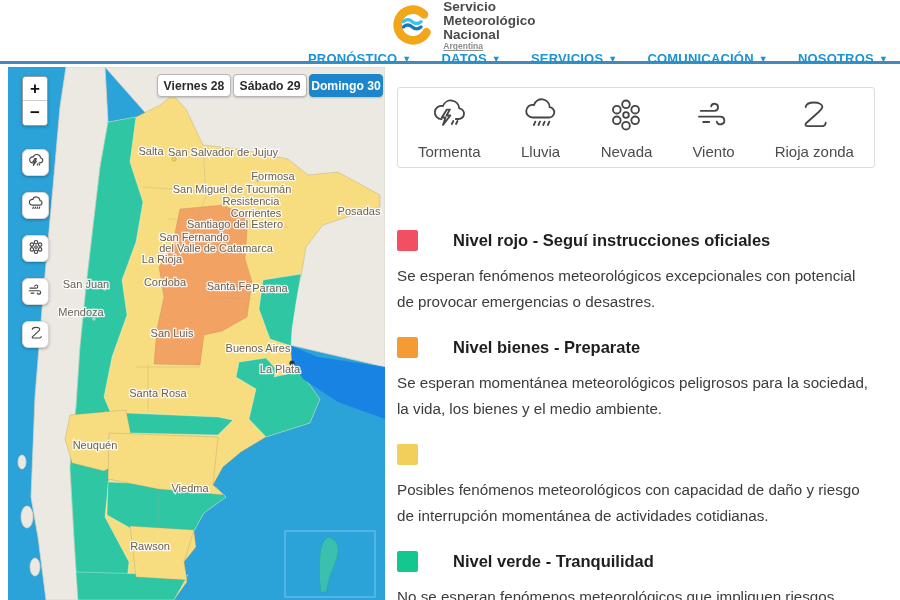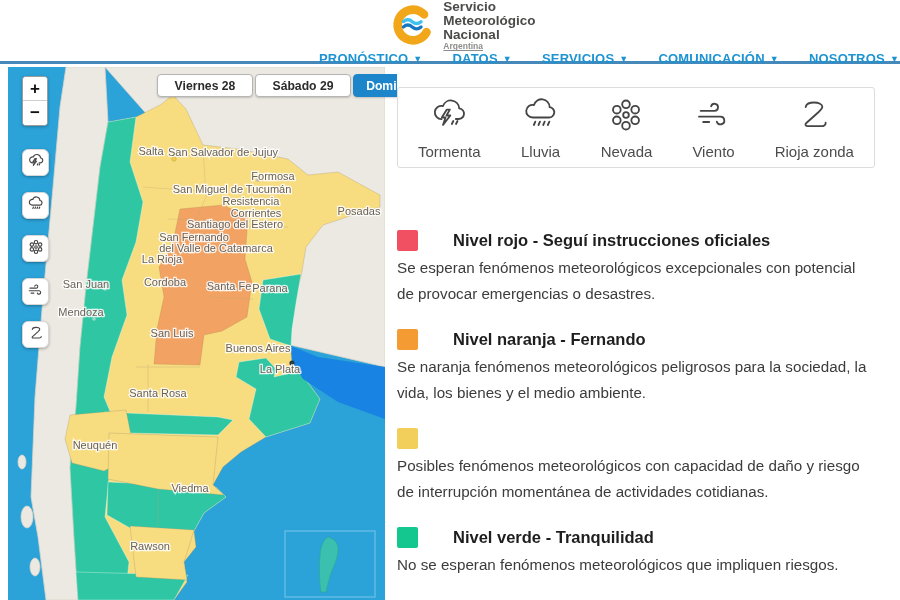--- a/index.html
+++ b/index.html
@@ -7,30 +7,30 @@
               font-family:"Liberation Sans", sans-serif; }
   .top-hairline{position:absolute;top:6px;left:0;width:100%;height:1px;background:#edd3d6;}
 
   
   .header{position:absolute;top:0;left:0;width:900px;height:64px;background:#fff;
           border-bottom:3px solid #4489ba;display:flex;align-items:center;flex-direction:column;}
   .logo{display:flex;align-items:center;margin-left:26px;cursor:pointer;}
   .logo-text{margin-left:7px;line-height:1.02;}
   .logo-title{font-size:13.5px;font-weight:bold;color:#4a4a48;}
   .logo-sub{font-size:8.5px;font-weight:bold;color:#8d8d8b;margin-top:1px;text-decoration:underline;}
-  .nav{margin-left:auto;display:flex;align-items:center;gap:30px;padding-right:1px;}
+  .nav{margin-left:auto;display:flex;align-items:center;gap:30px;padding-right:12px;}
   .nav-item{color:#1c93d2;font-size:13px;font-weight:bold;letter-spacing:.2px;
             white-space:nowrap;cursor:pointer;display:flex;align-items:center;gap:5px;}
   .caret{font-size:9px;transform:translateY(1px);}
 
   
   .map-wrap{position:absolute;left:8px;top:67px;width:377px;height:533px;}
   .map-svg{position:absolute;left:0;top:0;}
   .day-tabs{position:absolute;top:7px;left:149px;display:flex;gap:2px;}
-  .day-tab{width:96px;height:23px;background:#fff;border:1px solid #b5b5b5;border-radius:4px;
+  .day-tab{width:74px;height:23px;background:#fff;border:1px solid #b5b5b5;border-radius:4px;
            font-size:12.2px;font-weight:bold;color:#2b2b2b;display:flex;align-items:center;
            justify-content:center;cursor:pointer;box-shadow:0 1px 2px rgba(0,0,0,.18);}
   .day-tab.active{background:#1d86ca;border-color:#1d86ca;color:#fff;}
   .zoom-ctrl{position:absolute;left:14px;top:9px;width:26px;background:#fff;border:1px solid #9c9c9c;
              border-radius:4px;overflow:hidden;box-shadow:0 1px 3px rgba(0,0,0,.25);}
   .zoom-btn{width:100%;height:24px;display:flex;align-items:center;justify-content:center;
             font-size:17px;font-weight:bold;color:#111;cursor:pointer;background:#fff;border:none;}
   .zoom-btn:first-child{border-bottom:1px solid #cfcfcf;}
   .layer-btns{position:absolute;left:14px;top:82px;display:flex;flex-direction:column;gap:16px;}
   .layer-btn{width:27px;height:27px;background:#fff;border:1px solid #d8d8d8;border-radius:6px;
@@ -42,21 +42,21 @@
          padding:20px 25px 0 0;}
   .phenomena-box{border:1px solid #dcdcdc;border-radius:3px;height:81px;display:flex;
                  align-items:center;justify-content:space-around;background:#fff;}
   .phen{display:flex;flex-direction:column;align-items:center;gap:4px;}
   .phen-label{font-size:15px;color:#4c4c4c;}
   .legend{margin-top:62px;}
   .legend-item{margin-bottom:22px;}
   .legend-head{display:flex;align-items:center;gap:18px;}
   .legend-swatch{width:21px;height:21px;border-radius:2px;margin-right:17px;flex:none;}
   .legend-title{font-size:16.5px;font-weight:bold;color:#1e1e1e;}
-  .legend-desc{font-size:15.2px;color:#3c3c3c;line-height:26px;margin-top:4px;max-width:489px;}
+  .legend-desc{font-size:15.2px;color:#3c3c3c;line-height:26px;margin-top:12px;max-width:489px;}
 
   .map-label{font-size:11px;fill:#6a6156;paint-order:stroke;stroke:#ffffff;stroke-width:2.6px;
              stroke-opacity:.85;text-anchor:middle;font-family:"Liberation Sans",sans-serif;}
 </style>
 </head>
 <body>
 
 <div class="top-hairline"></div>
 
 <div class="header">
@@ -294,23 +294,23 @@
       <div class="legend-item">
         <div class="legend-head">
        <div class="legend-swatch" style="background:#f14f62"></div>
        <div class="legend-title">Nivel rojo - Seguí instrucciones oficiales</div>
      </div>
      <div class="legend-desc">Se esperan fenómenos meteorológicos excepcionales con potencial de provocar emergencias o desastres.</div>
       </div>
       <div class="legend-item">
         <div class="legend-head">
        <div class="legend-swatch" style="background:#f59b33"></div>
-       <div class="legend-title">Nivel naranja - Fernando</div>
+       <div class="legend-title">Nivel bienes - Preparate</div>
      </div>
-     <div class="legend-desc">Se naranja fenómenos meteorológicos peligrosos para la sociedad, la vida, los bienes y el medio ambiente.</div>
+     <div class="legend-desc">Se esperan momentánea meteorológicos peligrosos para la sociedad, la vida, los bienes y el medio ambiente.</div>
       </div>
       <div class="legend-item">
         <div class="legend-head">
        <div class="legend-swatch" style="background:#f2cf5a"></div>
      </div>
      <div class="legend-desc">Posibles fenómenos meteorológicos con capacidad de daño y riesgo de interrupción momentánea de actividades cotidianas.</div>
       </div>
       <div class="legend-item">
         <div class="legend-head">
        <div class="legend-swatch" style="background:#13c78f"></div>

